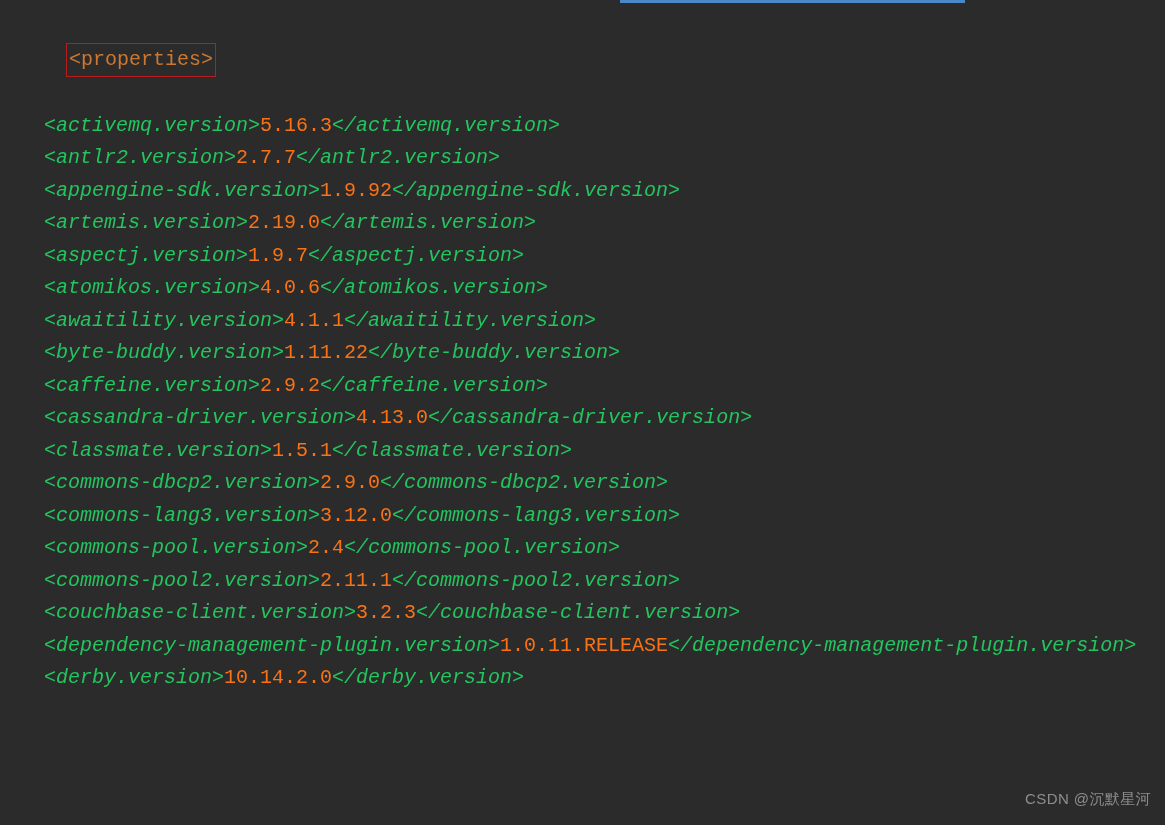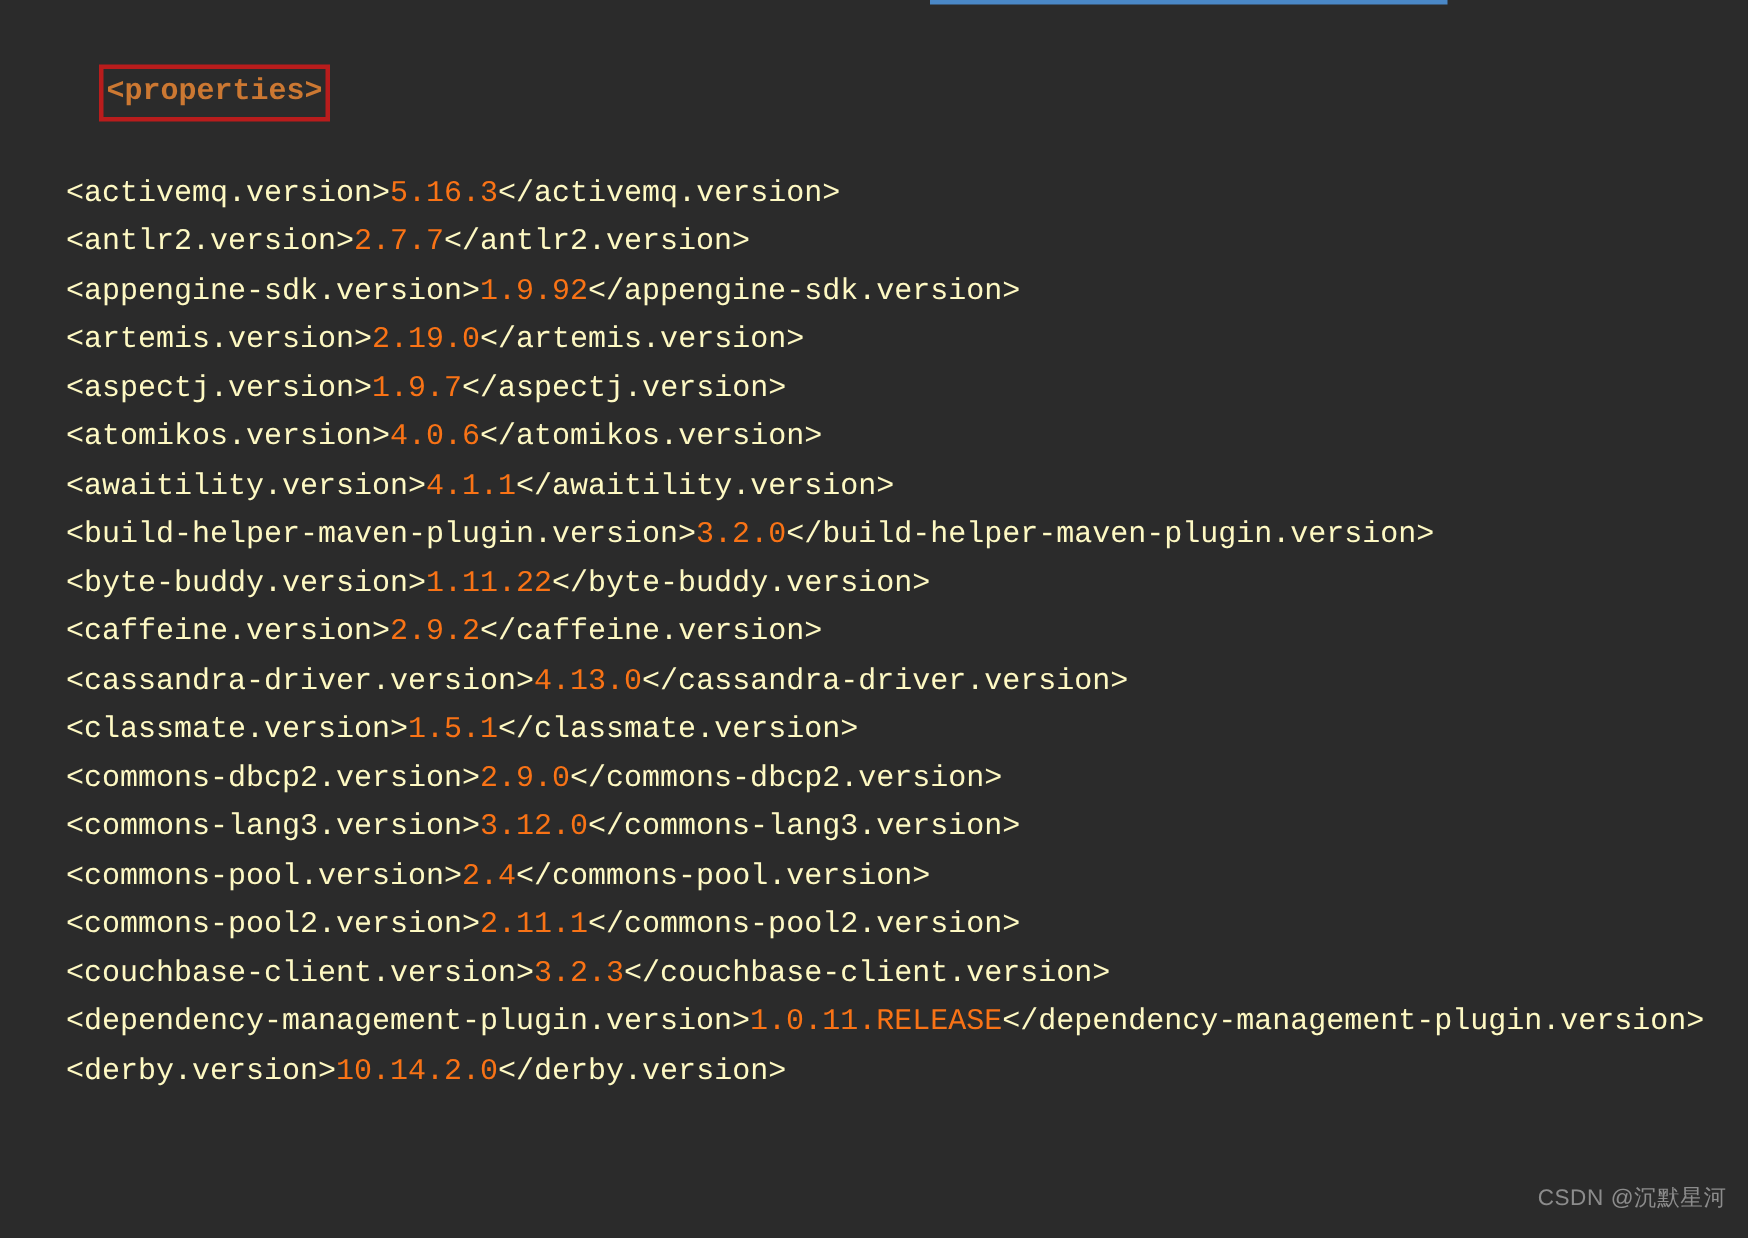--- a/index.html
+++ b/index.html
@@ -26,27 +26,26 @@
     width: 345px;
     height: 3px;
     background: #4a88c7;
   }
   .editor {
     padding-left: 20px;
     padding-top: 4px;
   }
   .parent-tag {
     display: inline-block;
-    border: 3px solid #b91c1c;
+    border: 1px solid #b91c1c;
     padding: 0 2px;
     color: #cc7832;
     margin-left: -2px;
-    font-weight: bold;
   }
-  .tag { color: #fef9c3; }
+  .tag { color: #22c55e; font-style: italic; }
   .value { color: #f97316; }
   .line { white-space: pre; padding-left: 24px; }
   .line-0 { padding-left: 0; }
   .watermark {
     position: absolute;
     bottom: 10px;
     right: 14px;
     color: rgba(220,220,220,0.55);
     font-family: Arial, sans-serif;
     font-size: 15px;
@@ -65,21 +64,20 @@
     <span class="parent-tag">&lt;properties&gt;</span>
   </div>
   <div id="lines">
       <div class="line"><span class="tag">&lt;activemq.version&gt;</span><span class="value">5.16.3</span><span class="tag">&lt;/activemq.version&gt;</span></div>
       <div class="line"><span class="tag">&lt;antlr2.version&gt;</span><span class="value">2.7.7</span><span class="tag">&lt;/antlr2.version&gt;</span></div>
       <div class="line"><span class="tag">&lt;appengine-sdk.version&gt;</span><span class="value">1.9.92</span><span class="tag">&lt;/appengine-sdk.version&gt;</span></div>
       <div class="line"><span class="tag">&lt;artemis.version&gt;</span><span class="value">2.19.0</span><span class="tag">&lt;/artemis.version&gt;</span></div>
       <div class="line"><span class="tag">&lt;aspectj.version&gt;</span><span class="value">1.9.7</span><span class="tag">&lt;/aspectj.version&gt;</span></div>
       <div class="line"><span class="tag">&lt;atomikos.version&gt;</span><span class="value">4.0.6</span><span class="tag">&lt;/atomikos.version&gt;</span></div>
       <div class="line"><span class="tag">&lt;awaitility.version&gt;</span><span class="value">4.1.1</span><span class="tag">&lt;/awaitility.version&gt;</span></div>
-      <div class="line"><span class="tag">&lt;build-helper-maven-plugin.version&gt;</span><span class="value">3.2.0</span><span class="tag">&lt;/build-helper-maven-plugin.version&gt;</span></div>
       <div class="line"><span class="tag">&lt;byte-buddy.version&gt;</span><span class="value">1.11.22</span><span class="tag">&lt;/byte-buddy.version&gt;</span></div>
       <div class="line"><span class="tag">&lt;caffeine.version&gt;</span><span class="value">2.9.2</span><span class="tag">&lt;/caffeine.version&gt;</span></div>
       <div class="line"><span class="tag">&lt;cassandra-driver.version&gt;</span><span class="value">4.13.0</span><span class="tag">&lt;/cassandra-driver.version&gt;</span></div>
       <div class="line"><span class="tag">&lt;classmate.version&gt;</span><span class="value">1.5.1</span><span class="tag">&lt;/classmate.version&gt;</span></div>
       <div class="line"><span class="tag">&lt;commons-dbcp2.version&gt;</span><span class="value">2.9.0</span><span class="tag">&lt;/commons-dbcp2.version&gt;</span></div>
       <div class="line"><span class="tag">&lt;commons-lang3.version&gt;</span><span class="value">3.12.0</span><span class="tag">&lt;/commons-lang3.version&gt;</span></div>
       <div class="line"><span class="tag">&lt;commons-pool.version&gt;</span><span class="value">2.4</span><span class="tag">&lt;/commons-pool.version&gt;</span></div>
       <div class="line"><span class="tag">&lt;commons-pool2.version&gt;</span><span class="value">2.11.1</span><span class="tag">&lt;/commons-pool2.version&gt;</span></div>
       <div class="line"><span class="tag">&lt;couchbase-client.version&gt;</span><span class="value">3.2.3</span><span class="tag">&lt;/couchbase-client.version&gt;</span></div>
       <div class="line"><span class="tag">&lt;dependency-management-plugin.version&gt;</span><span class="value">1.0.11.RELEASE</span><span class="tag">&lt;/dependency-management-plugin.version&gt;</span></div>

